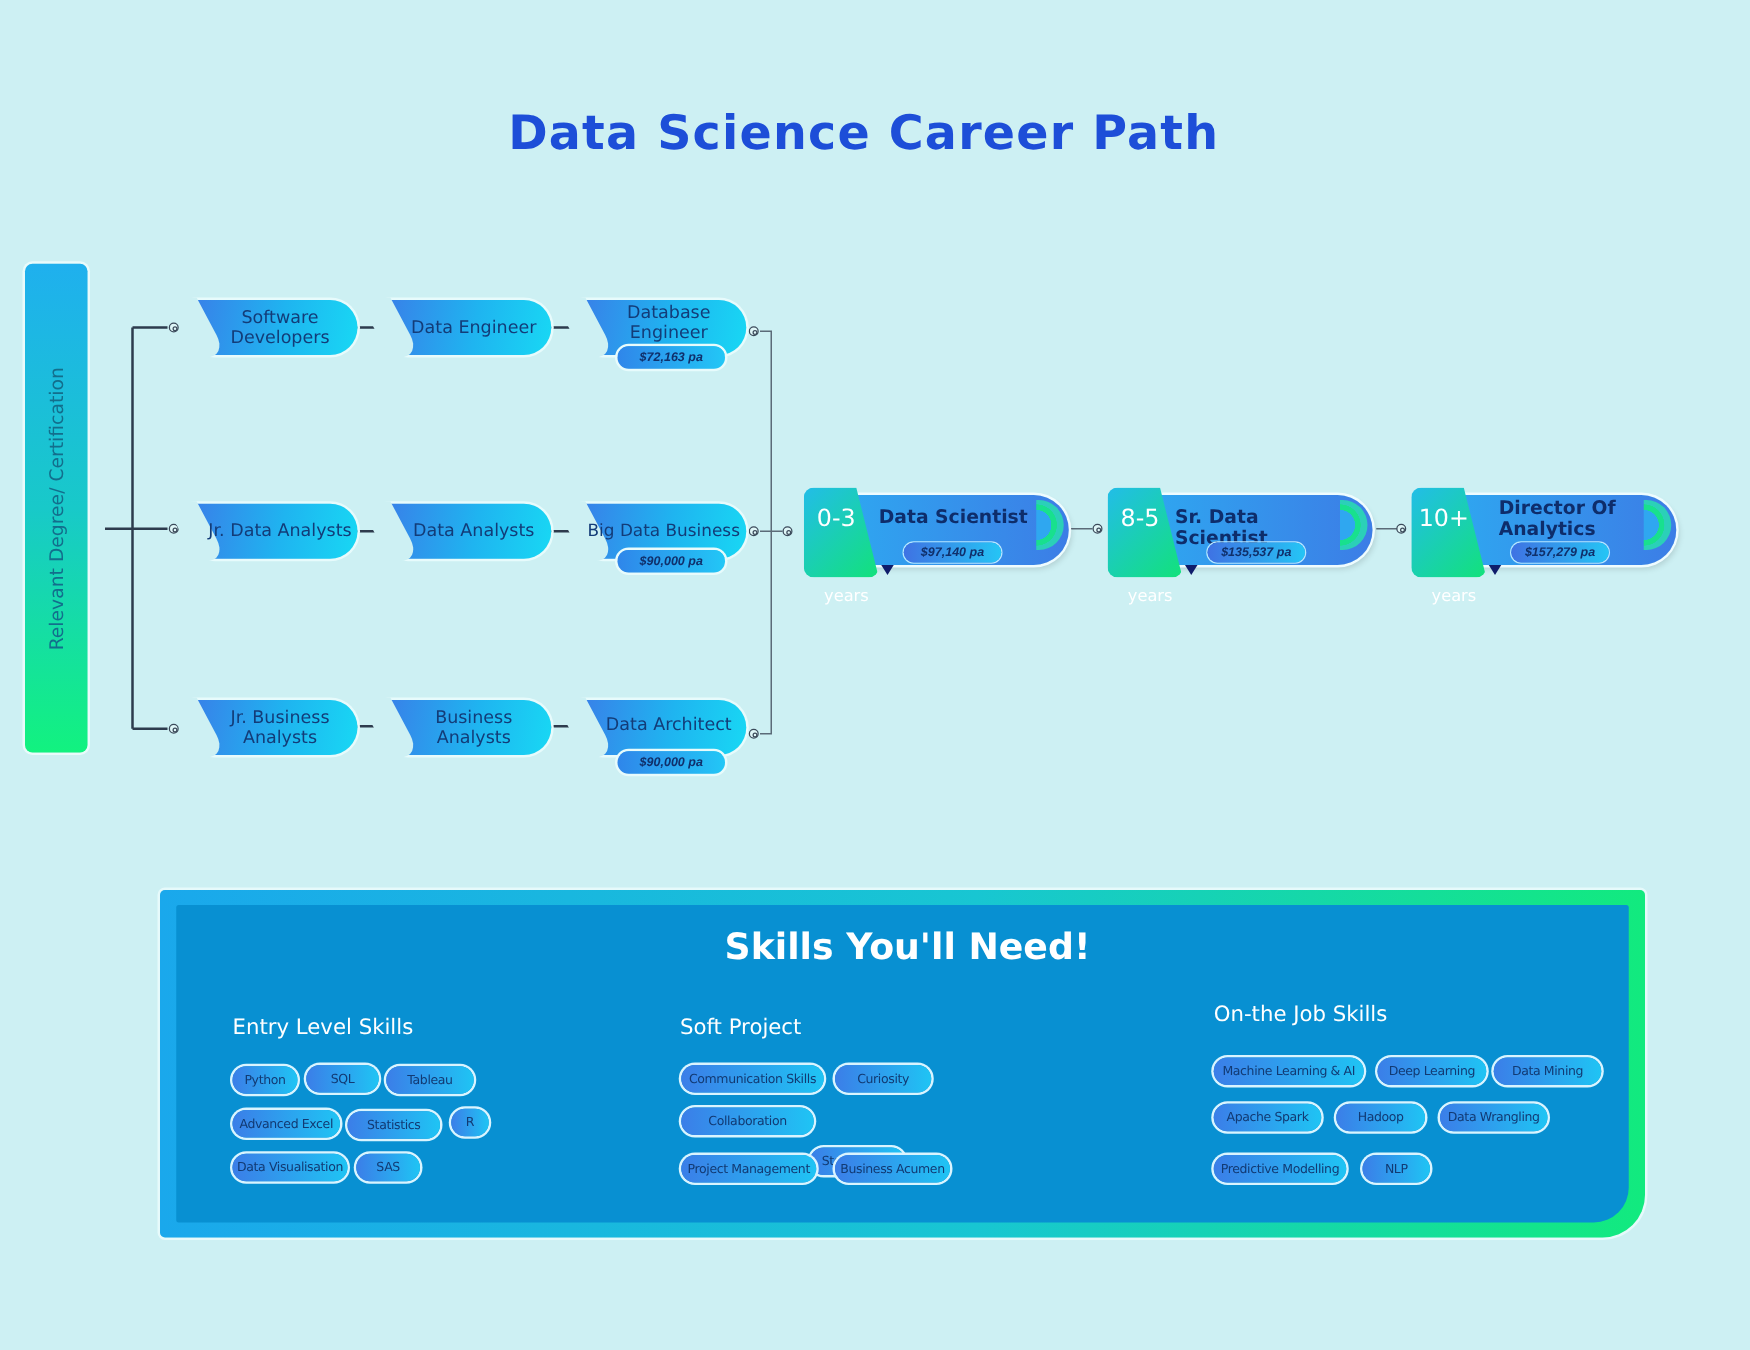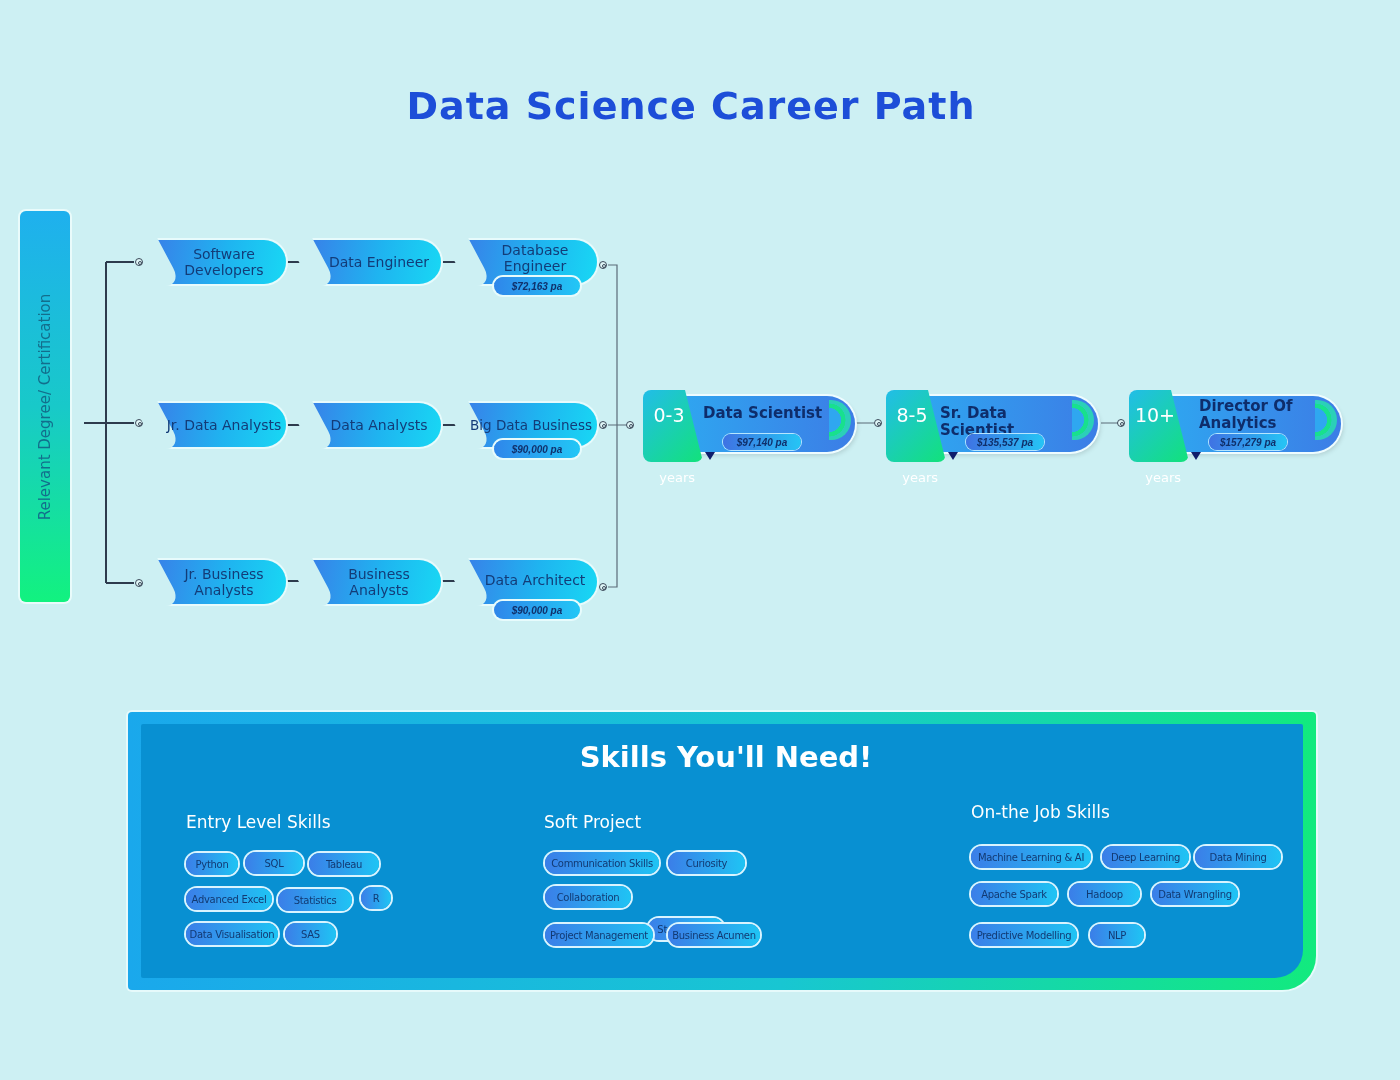--- a/index.html
+++ b/index.html
@@ -144,21 +144,21 @@
 <div class="chip" style="left:245px;top:852px;width:58px">SQL</div>
 <div class="chip" style="left:309px;top:853px;width:70px">Tableau</div>
 <div class="chip" style="left:186px;top:888px;width:86px">Advanced Excel</div>
 <div class="chip" style="left:278px;top:889px;width:74px">Statistics</div>
 <div class="chip" style="left:361px;top:887px;width:30px">R</div>
 <div class="chip" style="left:186px;top:923px;width:92px">Data Visualisation</div>
 <div class="chip" style="left:285px;top:923px;width:51px">SAS</div>
 
 <div class="chip" style="left:545px;top:852px;width:114px">Communication Skills</div>
 <div class="chip" style="left:668px;top:852px;width:77px">Curiosity</div>
-<div class="chip" style="left:545px;top:886px;width:86px">Collaboration</div>
+<div class="chip" style="left:545px;top:886px;width:106px">Collaboration</div>
 <div class="chip" style="left:648px;top:918px;width:76px">Story Telling</div>
 <div class="chip" style="left:545px;top:924px;width:108px">Project Management</div>
 <div class="chip" style="left:668px;top:924px;width:92px">Business Acumen</div>
 
 <div class="chip" style="left:971px;top:846px;width:120px">Machine Learning &amp; AI</div>
 <div class="chip" style="left:1102px;top:846px;width:87px">Deep Learning</div>
 <div class="chip" style="left:1195px;top:846px;width:86px">Data Mining</div>
 <div class="chip" style="left:971px;top:883px;width:86px">Apache Spark</div>
 <div class="chip" style="left:1069px;top:883px;width:71px">Hadoop</div>
 <div class="chip" style="left:1152px;top:883px;width:86px">Data Wrangling</div>

